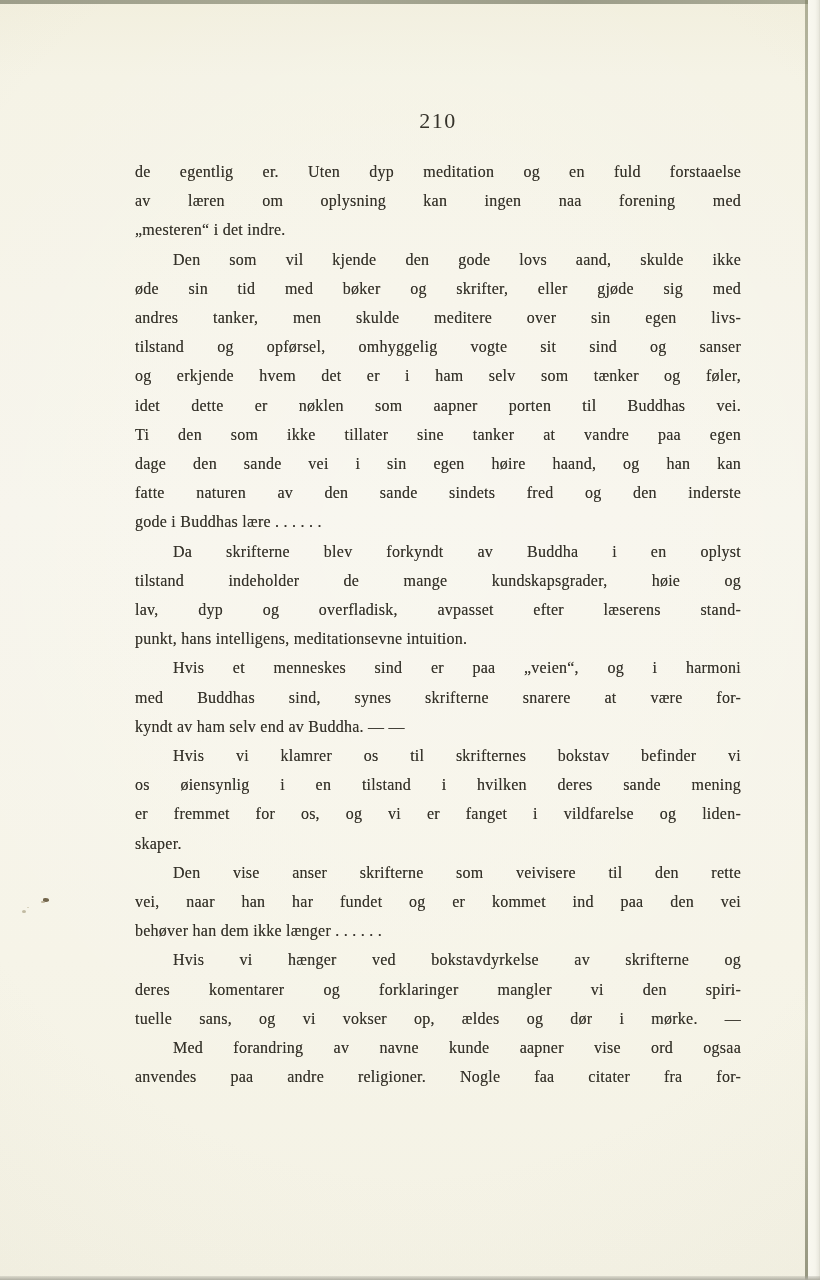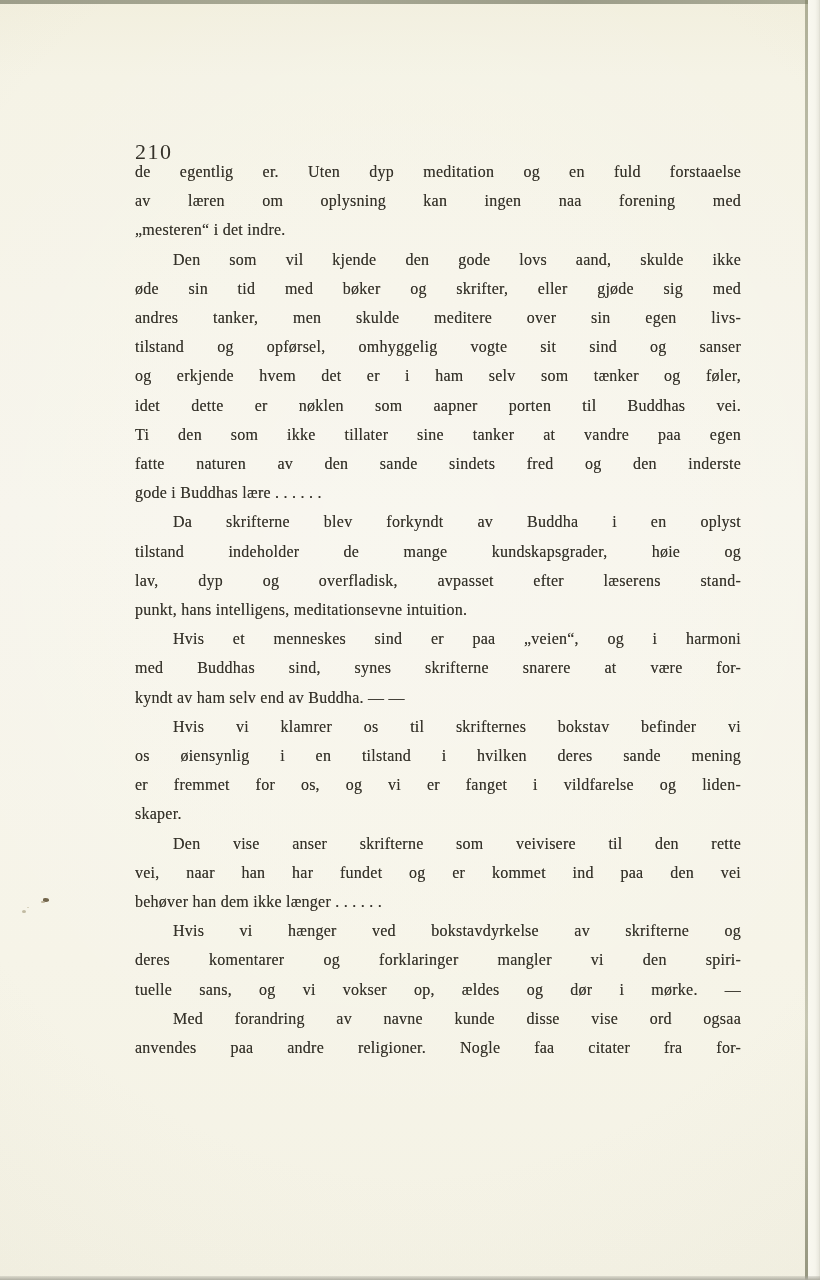--- a/index.html
+++ b/index.html
@@ -31,21 +31,21 @@
   .edge-right-strip {
     position: absolute; top: 0; left: 808px; width: 12px; height: 100%;
     background: linear-gradient(90deg, #f9f8f0 0%, #f6f5ec 60%, #e9e8de 92%, #d8d7cb 100%);
   }
   .edge-bottom {
     position: absolute; bottom: 0; left: 0; width: 100%; height: 4px;
     background: linear-gradient(180deg, rgba(160,158,148,0.25) 0%, #b0afa3 100%);
   }
   .page-number {
     position: absolute; top: 108px; left: 135px; width: 606px;
-    text-align: left; font-size: 22px; letter-spacing: 1.5px; margin-top: 31px;
+    text-align: center; font-size: 22px; letter-spacing: 1.5px;
   }
   .text-block { position: absolute; top: 157px; left: 135px; width: 606px; }
   .ln {
     font-size: 16px;
     line-height: 29.2px;
     letter-spacing: 0.25px;
     text-align: justify;
     text-align-last: justify;
     text-justify: inter-word;
     white-space: normal;
@@ -82,35 +82,36 @@
     <div class="ln">de egentlig er.  Uten dyp meditation og en fuld forstaaelse</div>
     <div class="ln">av læren om oplysning kan ingen naa forening med</div>
     <div class="ln end">„mesteren“ i det indre.</div>
     <div class="ln in">Den som vil kjende den gode lovs aand, skulde ikke</div>
     <div class="ln">øde sin tid med bøker og skrifter, eller gjøde sig med</div>
     <div class="ln">andres tanker, men skulde meditere over sin egen livs-</div>
     <div class="ln">tilstand og opførsel, omhyggelig vogte sit sind og sanser</div>
     <div class="ln">og erkjende hvem det er i ham selv som tænker og føler,</div>
     <div class="ln">idet dette er nøklen som aapner porten til Buddhas vei.</div>
     <div class="ln">Ti den som ikke tillater sine tanker at vandre paa egen</div>
+    <div class="ln">dage den sande vei i sin egen høire haand, og han kan</div>
     <div class="ln">fatte naturen av den sande sindets fred og den inderste</div>
     <div class="ln end">gode i Buddhas lære . . . . . .</div>
     <div class="ln in">Da skrifterne blev forkyndt av Buddha i en oplyst</div>
     <div class="ln">tilstand indeholder de mange kundskapsgrader, høie og</div>
     <div class="ln">lav, dyp og overfladisk, avpasset efter læserens stand-</div>
     <div class="ln end">punkt, hans intelligens, meditationsevne intuition.</div>
     <div class="ln in">Hvis et menneskes sind er paa „veien“, og i harmoni</div>
     <div class="ln">med Buddhas sind, synes skrifterne snarere at være for-</div>
     <div class="ln end">kyndt av ham selv end av Buddha. — —</div>
     <div class="ln in">Hvis vi klamrer os til skrifternes bokstav befinder vi</div>
     <div class="ln">os øiensynlig i en tilstand i hvilken deres sande mening</div>
     <div class="ln">er fremmet for os, og vi er fanget i vildfarelse og liden-</div>
     <div class="ln end">skaper.</div>
     <div class="ln in">Den vise anser skrifterne som veivisere til den rette</div>
     <div class="ln">vei, naar han har fundet og er kommet ind paa den vei</div>
     <div class="ln end">behøver han dem ikke længer . . . . . .</div>
     <div class="ln in">Hvis vi hænger ved bokstavdyrkelse av skrifterne og</div>
     <div class="ln">deres komentarer og forklaringer mangler vi den spiri-</div>
     <div class="ln">tuelle sans, og vi vokser op, ældes og dør i mørke.  —</div>
-    <div class="ln in">Med forandring av navne kunde disse vise ord ogsaa</div>
+    <div class="ln in">Med forandring av navne kunde aapner vise ord ogsaa</div>
     <div class="ln">anvendes paa andre religioner.  Nogle faa citater fra for-</div>
   </div>
 </div>
 
 </body></html>

